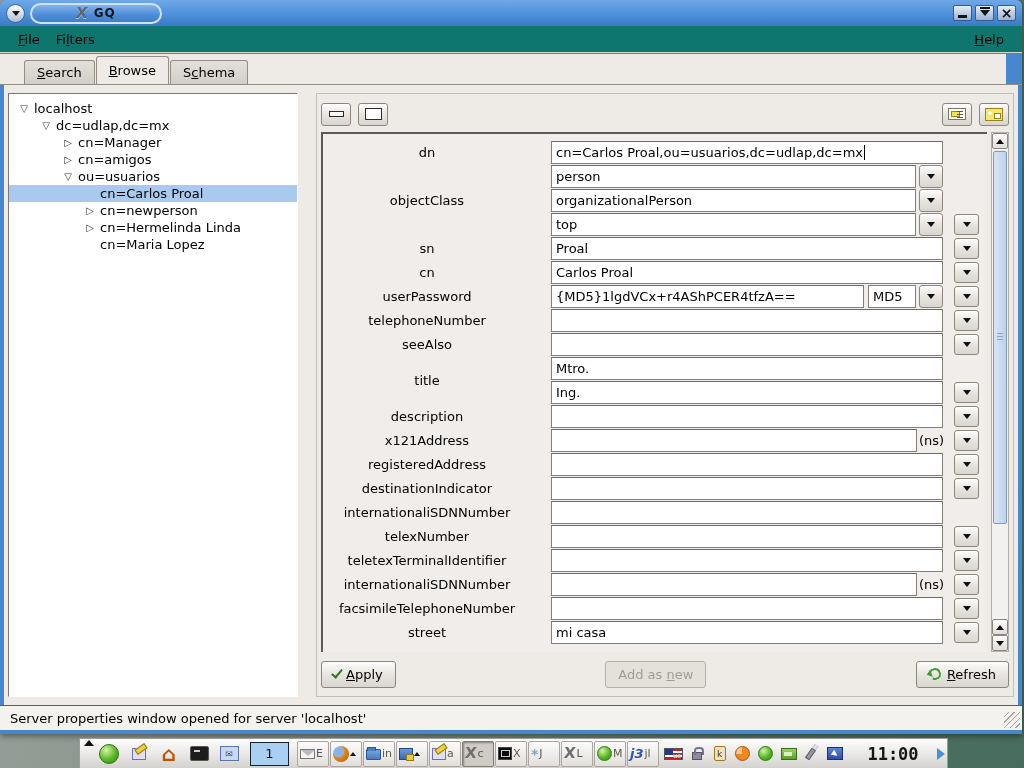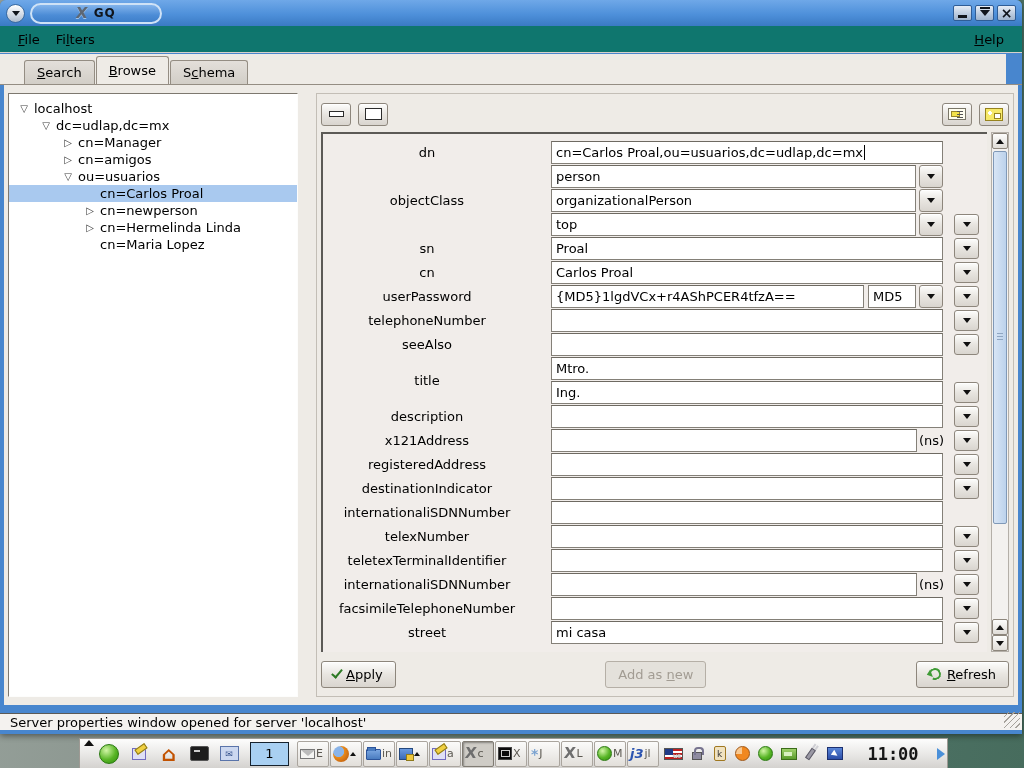--- a/index.html
+++ b/index.html
@@ -121,21 +121,21 @@
     display:flex; align-items:center; gap:6px; }
   .pbtn.disabled { color:#a29c93; background:#e4e1db; box-shadow:none; border-color:#b5afa6; }
   .center-slot { flex:1; display:flex; justify-content:center; }
   .ic-check { width:6px; height:11px; border-right:2px solid #2c7a24; border-bottom:2px solid #2c7a24;
     transform:rotate(40deg); margin-top:-3px; }
   .ic-refresh { width:12px; height:12px; border:2px solid #3f9b36; border-radius:50%;
     border-left-color:transparent; position:relative; transform:rotate(-20deg); }
   .ic-refresh::before { content:""; position:absolute; left:-4px; top:-2px; width:0; height:0;
     border-top:4px solid transparent; border-bottom:4px solid transparent; border-right:5px solid #3f9b36; }
 
-  .statusbar { position:absolute; left:0; right:0; bottom:4px; height:17px;
+  .statusbar { position:absolute; left:0; right:0; bottom:4px; height:25px;
     background:#f4f2ef; border-top:1px solid #5c5a56; display:flex; align-items:center; padding:0 10px; }
   .resize-grip { position:absolute; right:2px; bottom:2px; width:16px; height:16px;
     background:repeating-linear-gradient(135deg,transparent 0 3px,#a6a29b 3px 4px); }
 
   
   .taskbar { position:absolute; left:79px; top:738px; width:869px; height:30px;
     background:linear-gradient(#fdfdfd,#e8e7e5 55%,#d4d2cf); border:1px solid #9e9a94;
     border-bottom:none; display:flex; align-items:center; padding:0 2px; }
   .panel-hide { width:0; height:0; border-left:5px solid transparent; border-right:5px solid transparent;
     border-bottom:6px solid #111; align-self:flex-start; margin:1px 2px 0 2px; }

